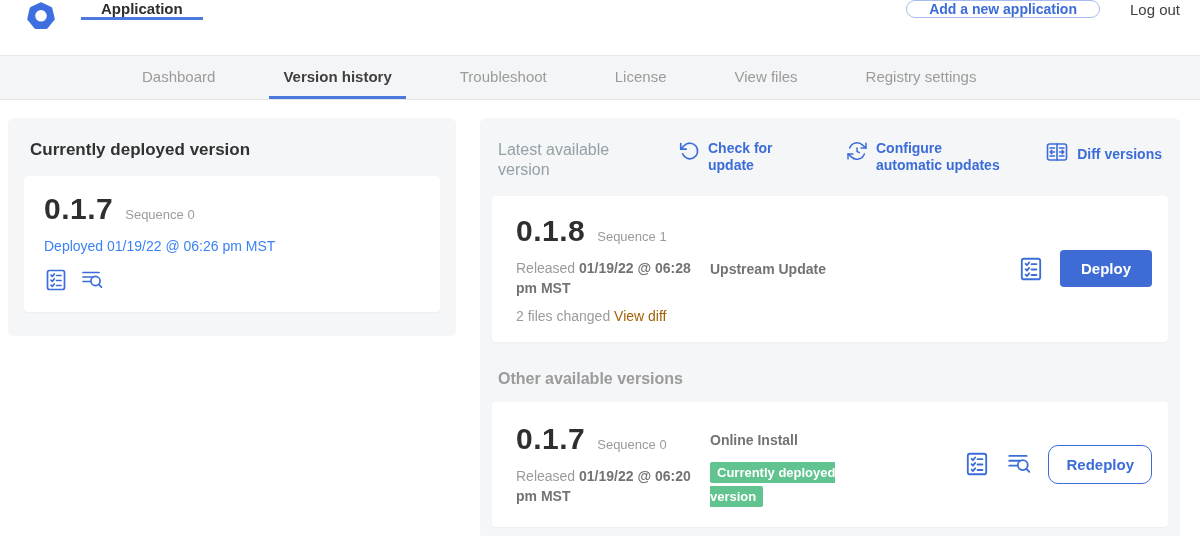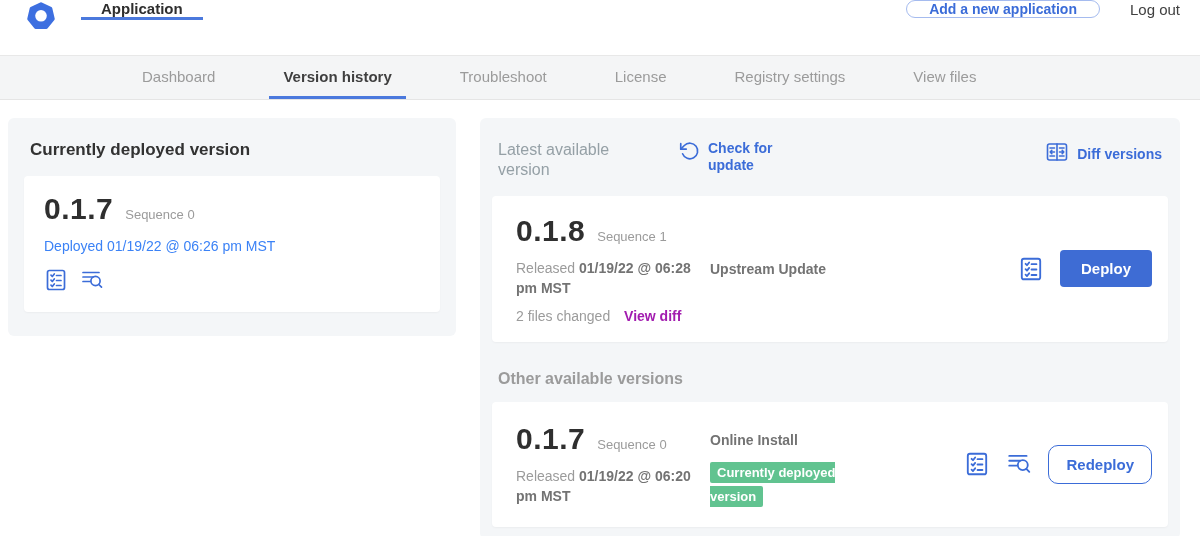--- a/index.html
+++ b/index.html
@@ -52,21 +52,21 @@
   .link-check { margin-left:50px; } .link-check .lbl { width:74px; }
   .link-auto  { margin-left:64px; } .link-auto  .lbl { width:132px; }
   .link-diff  { margin-left:auto; align-items:center; }
 
   .version-card { display:flex; align-items:center; padding:18px 16px; }
   .vc-left { width:202px; padding-left:8px; }
   .released { margin-top:10px; max-width:200px; font-size:14px; line-height:1.45;
     color:#9b9b9b; }
   .released b { color:#737373; font-weight:700; }
   .files-row { margin-top:9px; font-size:14px; color:#9b9b9b; }
-  .view-diff { color:#a21caf; font-weight:700; margin-left:10px; cursor:pointer; text-decoration:none; }
+  .view-diff { color:#a16207; font-weight:400; margin-left:0; cursor:pointer; text-decoration:none; }
   .vc-mid { width:220px; font-size:14px; font-weight:600; color:#737373; }
   .vc-mid.top-align { align-self:flex-start; padding-top:12px; }
   .badge-wrap { width:152px; margin-top:12px; line-height:1.75; }
   .deployed-badge { display:inline; background:#61c390; color:#fff; font-size:13px;
     font-weight:600; padding:3px 7px; border-radius:2px;
     -webkit-box-decoration-break:slice; }
   .vc-right { margin-left:auto; display:flex; align-items:center; gap:16px;justify-content:flex-end; }
   .btn-primary { background:#3e6cd4; color:#fff; border:none; border-radius:4px;
     font-size:15px; font-weight:700; padding:10px 21px; cursor:pointer;
     font-family:"Liberation Sans", sans-serif; }
@@ -101,24 +101,24 @@
   <div class="subnav-item active">
     <span>Version history</span>
     </div>
   <div class="subnav-item">
     <span>Troubleshoot</span>
     </div>
   <div class="subnav-item">
     <span>License</span>
     </div>
   <div class="subnav-item">
+    <span>View files</span>
+    </div>
+  <div class="subnav-item">
     <span>Registry settings</span>
-    </div>
-  <div class="subnav-item">
-    <span>View files</span>
     </div>
 </nav>
 
 <main class="main">
 
   <section class="panel left-panel">
     <h2>Currently deployed version</h2>
     <div class="white-card deployed-card">
       <div class="version-row">
         <span class="version-num">0.1.7</span>
@@ -161,20 +161,32 @@
       <a class="head-link link-check">
         <span>
           <svg width="22" height="22" viewBox="0 0 24 24" fill="none" stroke="currentColor" stroke-width="1.8" stroke-linecap="round" stroke-linejoin="round">
             <polyline points="3 4 3 10 9 10"></polyline>
             <path d="M5 15a8.5 8.5 0 1 0 1.9-9L3 10"></path>
           </svg>
         </span>
         <span class="lbl">Check for update</span>
       </a>
 
+      <a class="head-link link-auto">
+        <span>
+          <svg width="22" height="22" viewBox="0 0 24 24" fill="none" stroke="currentColor" stroke-width="1.6" stroke-linecap="round" stroke-linejoin="round">
+            <polyline points="21.8 3.4 21.8 8.8 16.4 8.8"></polyline>
+            <polyline points="2.2 20.6 2.2 15.2 7.6 15.2"></polyline>
+            <path d="M4 8.8a8.6 8.6 0 0 1 14.2-3.2l3.6 3.2"></path>
+            <path d="M20 15.2a8.6 8.6 0 0 1-14.2 3.2l-3.6-3.2"></path>
+            <polyline points="12 8.6 12 12.3 14.5 13.7"></polyline>
+          </svg>
+        </span>
+        <span class="lbl">Configure automatic updates</span>
+      </a>
 
       <a class="head-link link-diff">
         <span>
           <svg width="24" height="24" viewBox="0 0 24 24" fill="none" stroke="currentColor" stroke-width="1.6" stroke-linecap="round" stroke-linejoin="round">
             <rect x="2.5" y="4" width="19" height="16" rx="2"></rect>
             <line x1="12" y1="4" x2="12" y2="20"></line>
             <line x1="5" y1="8" x2="9.5" y2="8"></line>
               <line x1="14.5" y1="8" x2="19" y2="8"></line>
             <path d="M9.5 12H5.2M6.8 10.4 5.2 12l1.6 1.6"></path>
             <path d="M14.5 12h4.3M17.2 10.4 18.8 12l-1.6 1.6"></path>

